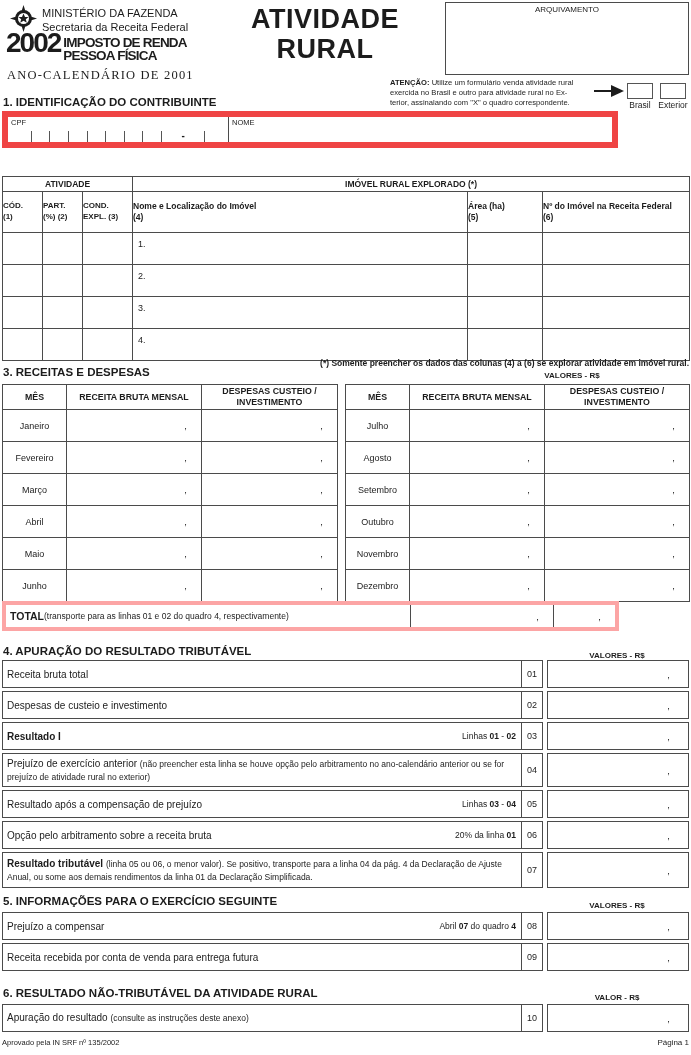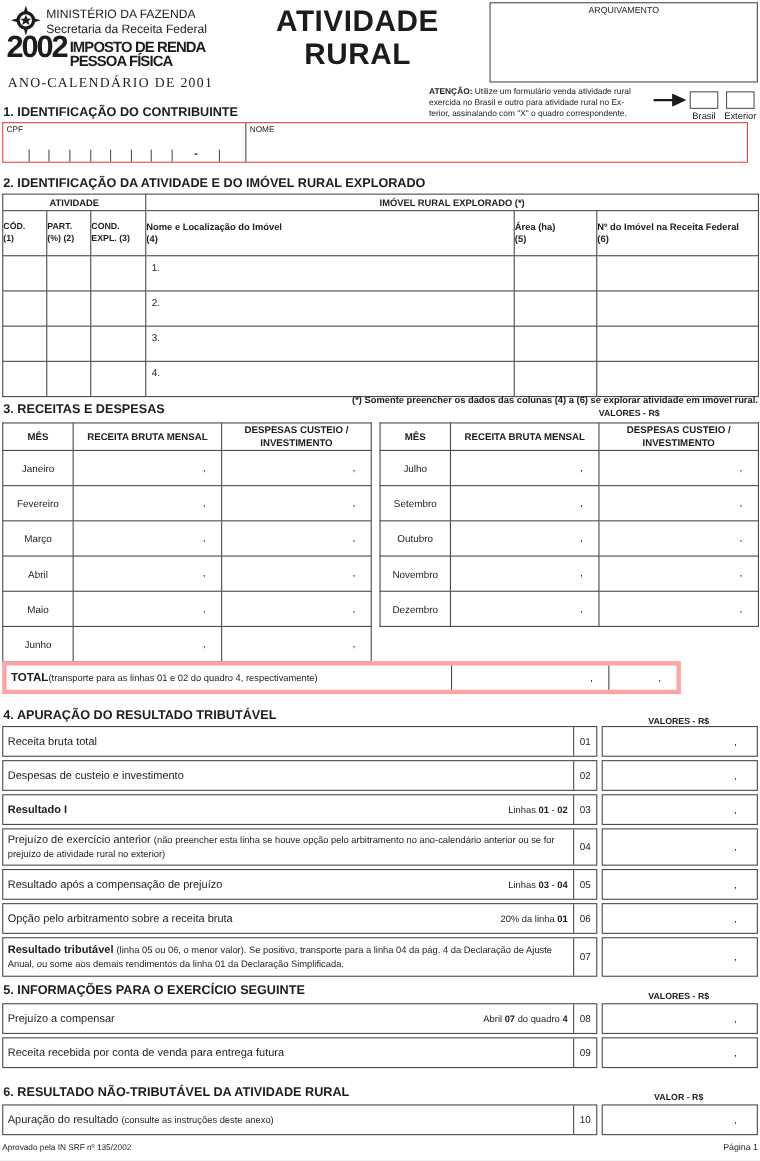--- a/index.html
+++ b/index.html
@@ -20,21 +20,21 @@
   .arq-label{text-align:center;font-size:8px;padding-top:2px}
   .attn{left:390px;top:78px;width:232px;font-size:7.6px;line-height:1.3}
   .attn-line{display:block}
   .cb-col{top:83px;width:40px;display:flex;flex-direction:column;align-items:center;position:absolute}
   .cb-box{width:24px;height:14px;border:1px solid #555;background:#fff}
   .cb-label{font-size:8.5px;margin-top:1px}
   
   .sech{font-size:11.5px;font-weight:bold;white-space:nowrap}
   .valores{font-size:8px;font-weight:bold;width:120px;text-align:center}
   
-  .id-box{left:2px;top:111px;width:678px;height:37px;border:1px solid #ef4444;box-sizing:border-box;display:flex}
+  .id-box{left:2px;top:111px;width:616px;height:37px;border:6px solid #ef4444;box-sizing:border-box;display:flex}
   .cpf-cell{width:220px;border-right:1px solid #4b4b4b;position:relative}
   .nome-cell{flex:1;position:relative}
   .field-label{position:absolute;top:1px;left:3px;font-size:7.5px}
   .cpf-ticks{position:absolute;bottom:0;left:5px;right:5px;height:14px;display:flex;align-items:flex-end}
   .cpf-slot{flex:1}
   .cpf-tick{width:1px;height:11px;background:#555}
   .cpf-dash{width:7px;text-align:center;font-size:10px;font-weight:bold;line-height:12px}
   
   table{border-collapse:collapse;table-layout:fixed}
   td{border:1px solid #4b4b4b;padding:0;overflow:hidden}
@@ -148,21 +148,20 @@
         <div class="cpf-slot"></div>
           <div class="cpf-tick"></div>
         <div class="cpf-slot"></div>
       </div>
     </div>
     <div class="nome-cell">
       <span class="field-label">NOME</span>
     </div>
   </div>
 
-  <div class="abs sech" style="left:3px;top:161px">2. IDENTIFICAÇÃO DA ATIVIDADE E DO IMÓVEL RURAL EXPLORADO</div>
   <table class="t2 abs">
     <colgroup>
         <col style="width:40px">
         <col style="width:40px">
         <col style="width:50px">
         <col style="width:335px">
         <col style="width:75px">
         <col style="width:147px">
       </colgroup>
     <tbody>
@@ -297,20 +296,25 @@
             <span style="display:block">DESPESAS CUSTEIO /</span>
             <span style="display:block">INVESTIMENTO</span>
           </td>
     </tr>
     <tr>
           <td class="mes">Julho</td>
           <td class="val"><span>,</span></td>
           <td class="val"><span>,</span></td>
         </tr>
     <tr>
+          <td class="mes">Agosto</td>
+          <td class="val"><span>,</span></td>
+          <td class="val"><span>,</span></td>
+        </tr>
+    <tr>
           <td class="mes">Setembro</td>
           <td class="val"><span>,</span></td>
           <td class="val"><span>,</span></td>
         </tr>
     <tr>
           <td class="mes">Outubro</td>
           <td class="val"><span>,</span></td>
           <td class="val"><span>,</span></td>
         </tr>
     <tr>

